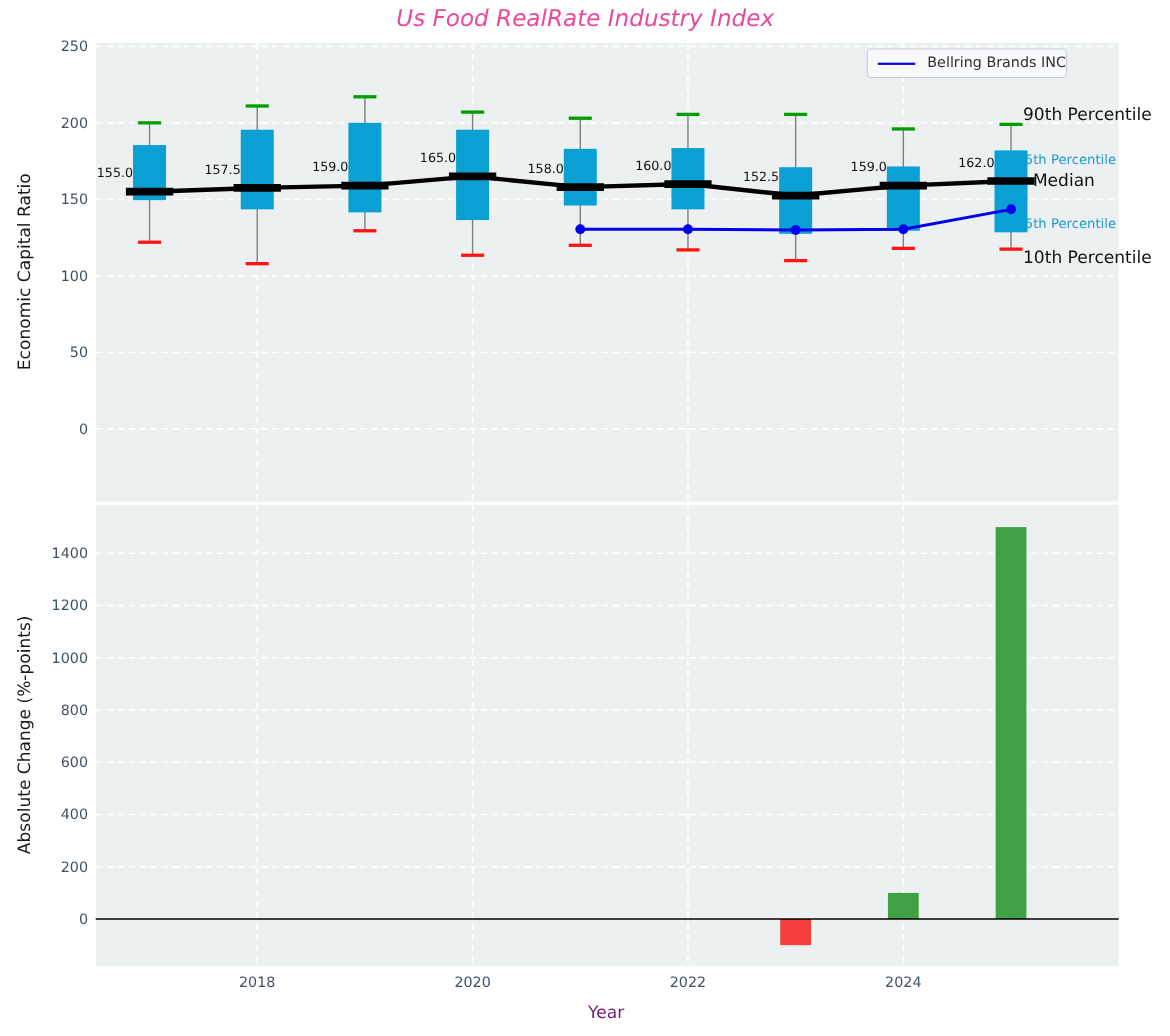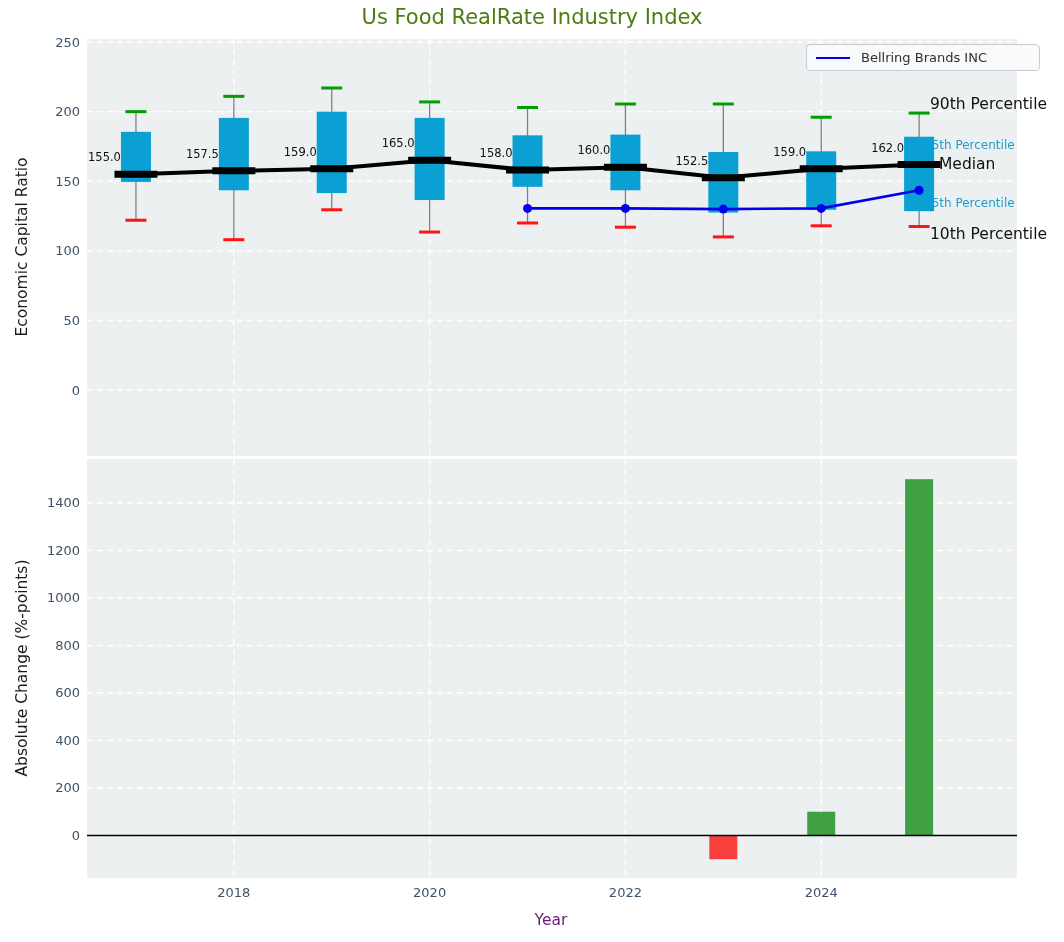--- a/index.html
+++ b/index.html
@@ -1,24 +1,24 @@
 <!DOCTYPE html>
 <html><head>
 <meta charset="utf-8">
 <style>
   html,body{margin:0;padding:0;background:#ffffff;}
   .figure{position:relative;width:1064px;height:942px;background:#ffffff;
           font-family:"DejaVu Sans","Liberation Sans",sans-serif;overflow:hidden;}
   .figure svg{position:absolute;left:0;top:0;}
   .fig-title{position:absolute;top:5px;left:532px;transform:translateX(-50%);
-             font-size:21px;color:#4d7c0f;white-space:nowrap;}
+             font-size:21px;color:#ec4899;white-space:nowrap;font-style:italic;}
   .ylab{position:absolute;transform:translate(-50%,-50%) rotate(-90deg);
         font-size:15.5px;color:#1a1a1a;white-space:nowrap;}
   .xlab{position:absolute;transform:translateX(-50%);font-size:15.5px;color:#701a75;}
-  .legend{position:absolute;left:806px;top:44px;width:234px;height:27px;
+  .legend{position:absolute;left:788px;top:44px;width:182px;height:27px;
           border:1px solid #c9c9d6;border-radius:4px;background:rgba(249,249,252,.88);
           display:flex;align-items:center;padding-left:9px;box-sizing:border-box;gap:11px;}
   .legend-line{width:34px;height:0;border-top:2.6px solid #0000ee;}
   .legend-text{font-size:13px;color:#2f2f2f;white-space:nowrap;}
   text{font-family:"DejaVu Sans","Liberation Sans",sans-serif;}
   .tick{fill:#3e5266;font-size:13px;}
   .ann-big{fill:#111;font-size:15.5px;}
   .ann-small{fill:#1f9ccc;font-size:12px;}
   .medlab{fill:#111;font-size:11.5px;}
 </style>

